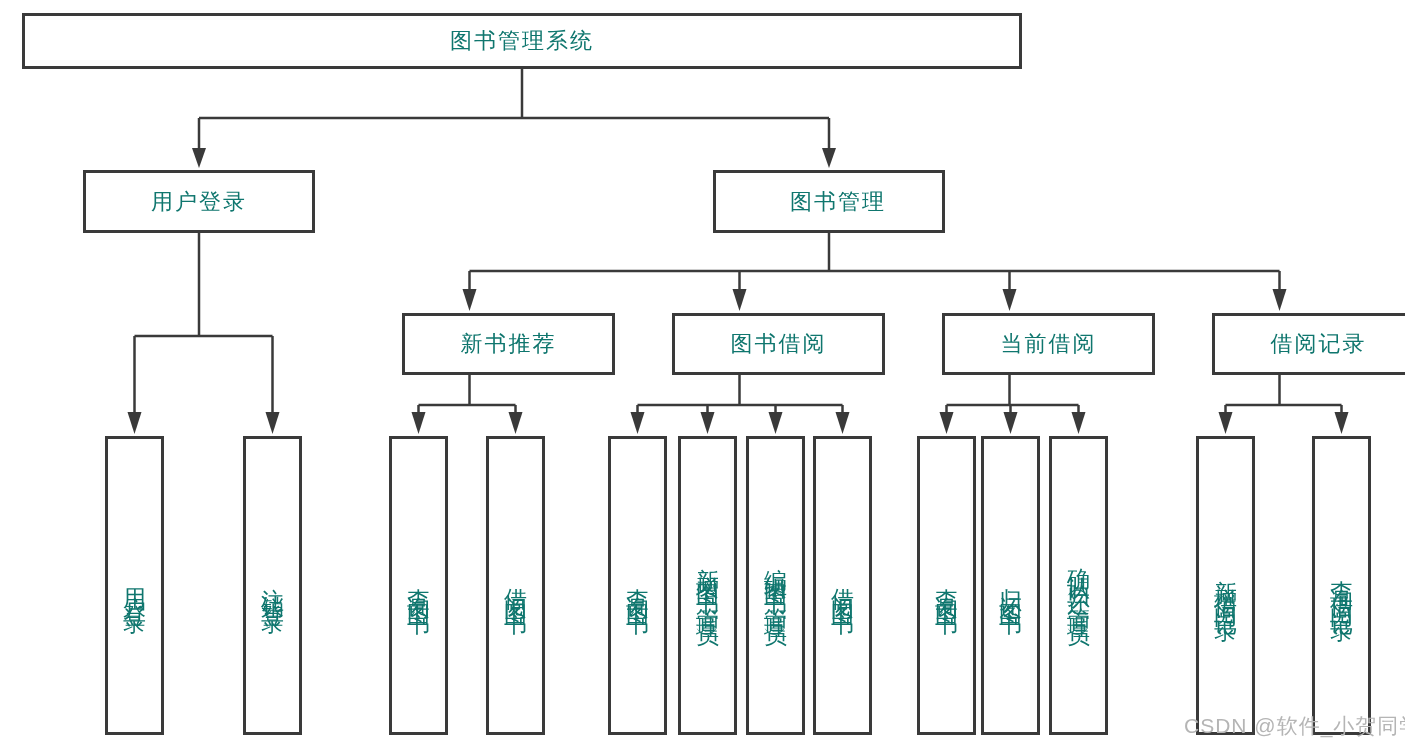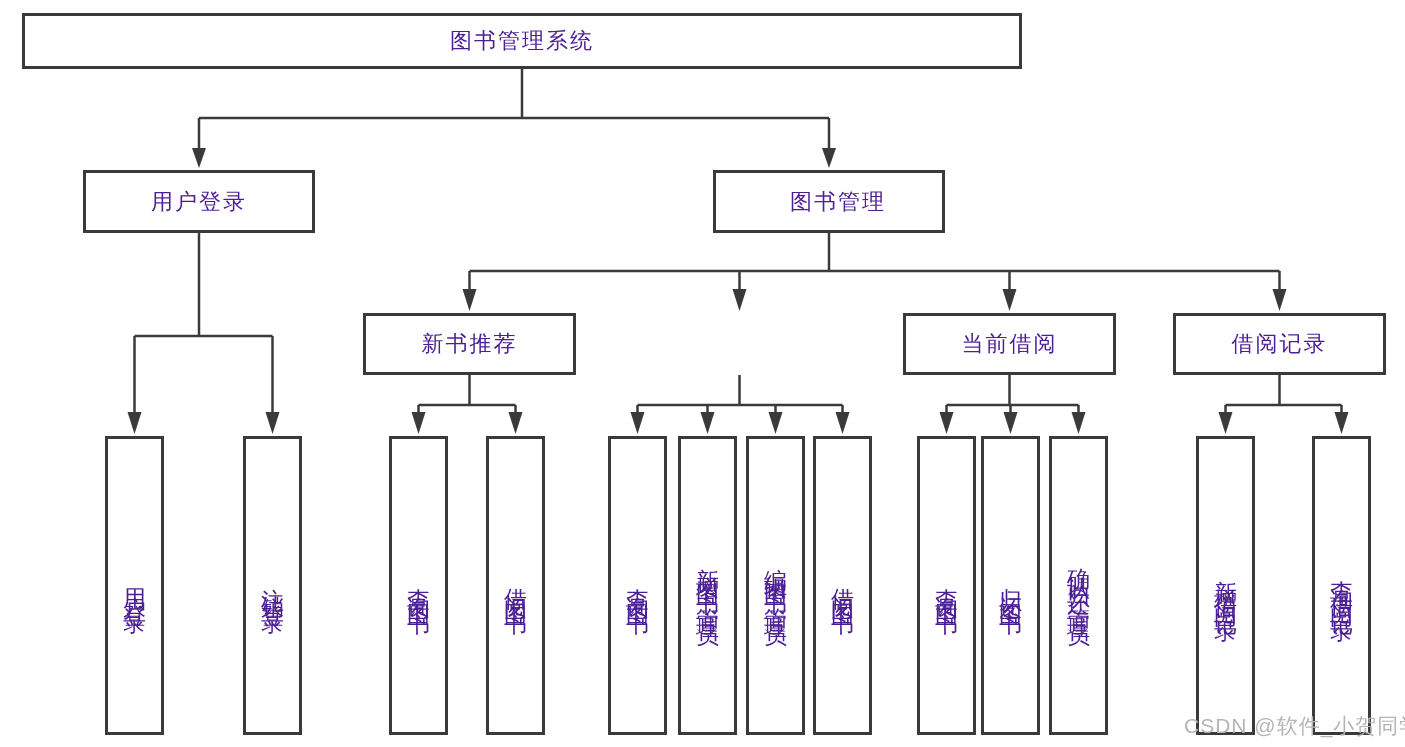--- a/index.html
+++ b/index.html
@@ -26,32 +26,32 @@
     position: absolute;
     box-sizing: border-box;
     background: #ffffff;
     border: 3px solid #3a3a3a;
     display: flex;
     align-items: center;
     justify-content: center;
     z-index: 2;
   }
   .box .lbl {
-    color: #4c1d95;
+    color: #0f766e;
     font-size: 22px;
     letter-spacing: 2px;
     white-space: nowrap;
   }
   
   .root  { left: 22px;  top: 13px;  width: 1000px; height: 56px; }
   
   .l2a   { left: 83px;  top: 170px; width: 232px;  height: 63px; }
   .l2b   { left: 713px; top: 170px; width: 232px;  height: 63px; padding-left: 18px; }
   
-  .l3    { top: 313px; width: 213px; height: 62px; }
+  .l3    { top: 313px; width: 213px; height: 62px; margin-left: 39px; }
   .l3a   { left: 363px; }
   .l3b   { left: 633px; }
   .l3c   { left: 903px; }
   .l3d   { left: 1173px; }
   
   .leaf  { top: 436px; width: 59px; height: 299px; }
   .leaf .lbl {
     writing-mode: vertical-rl;
     text-orientation: mixed;
     font-size: 23px;
@@ -173,20 +173,23 @@
   <div class="box l2a">
     <span class="lbl">用户登录</span>
   </div>
   <div class="box l2b">
     <span class="lbl">图书管理</span>
   </div>
 
   <div class="box l3 l3a">
     <span class="lbl">新书推荐</span>
   </div>
+  <div class="box l3 l3b">
+    <span class="lbl">图书借阅</span>
+  </div>
   <div class="box l3 l3c">
     <span class="lbl">当前借阅</span>
   </div>
   <div class="box l3 l3d">
     <span class="lbl">借阅记录</span>
   </div>
 
   <div class="box leaf p1">
     <span class="lbl">用户登录</span>
   </div>

